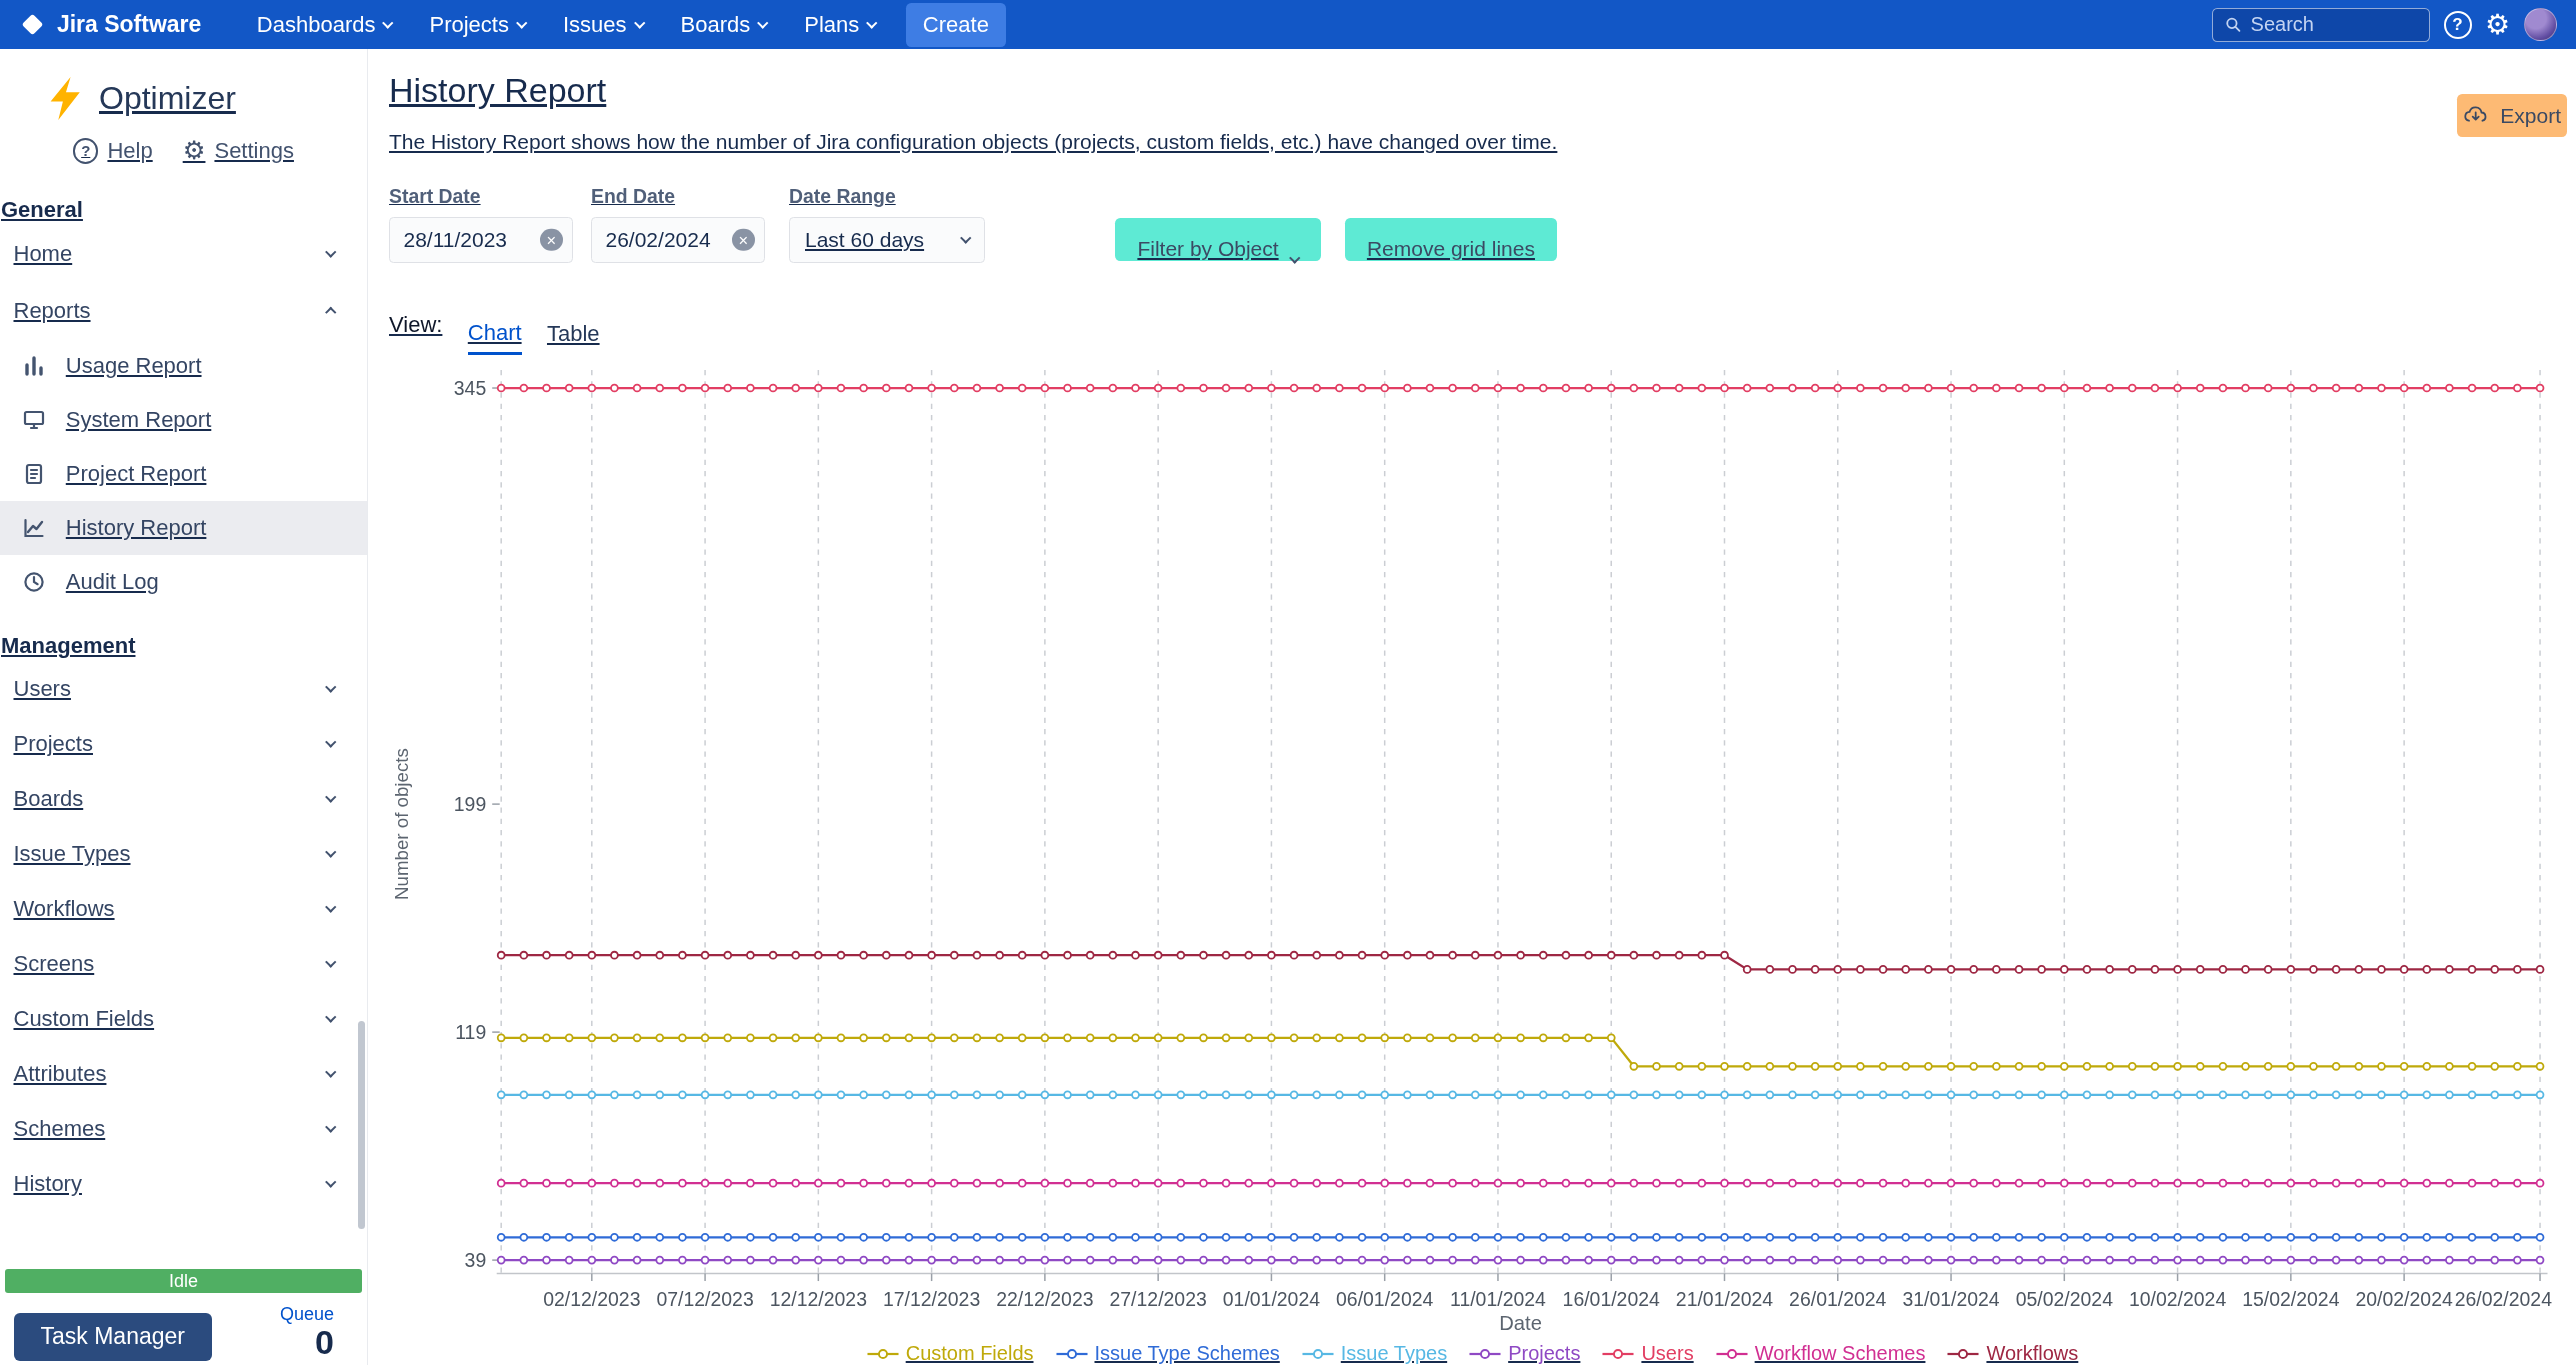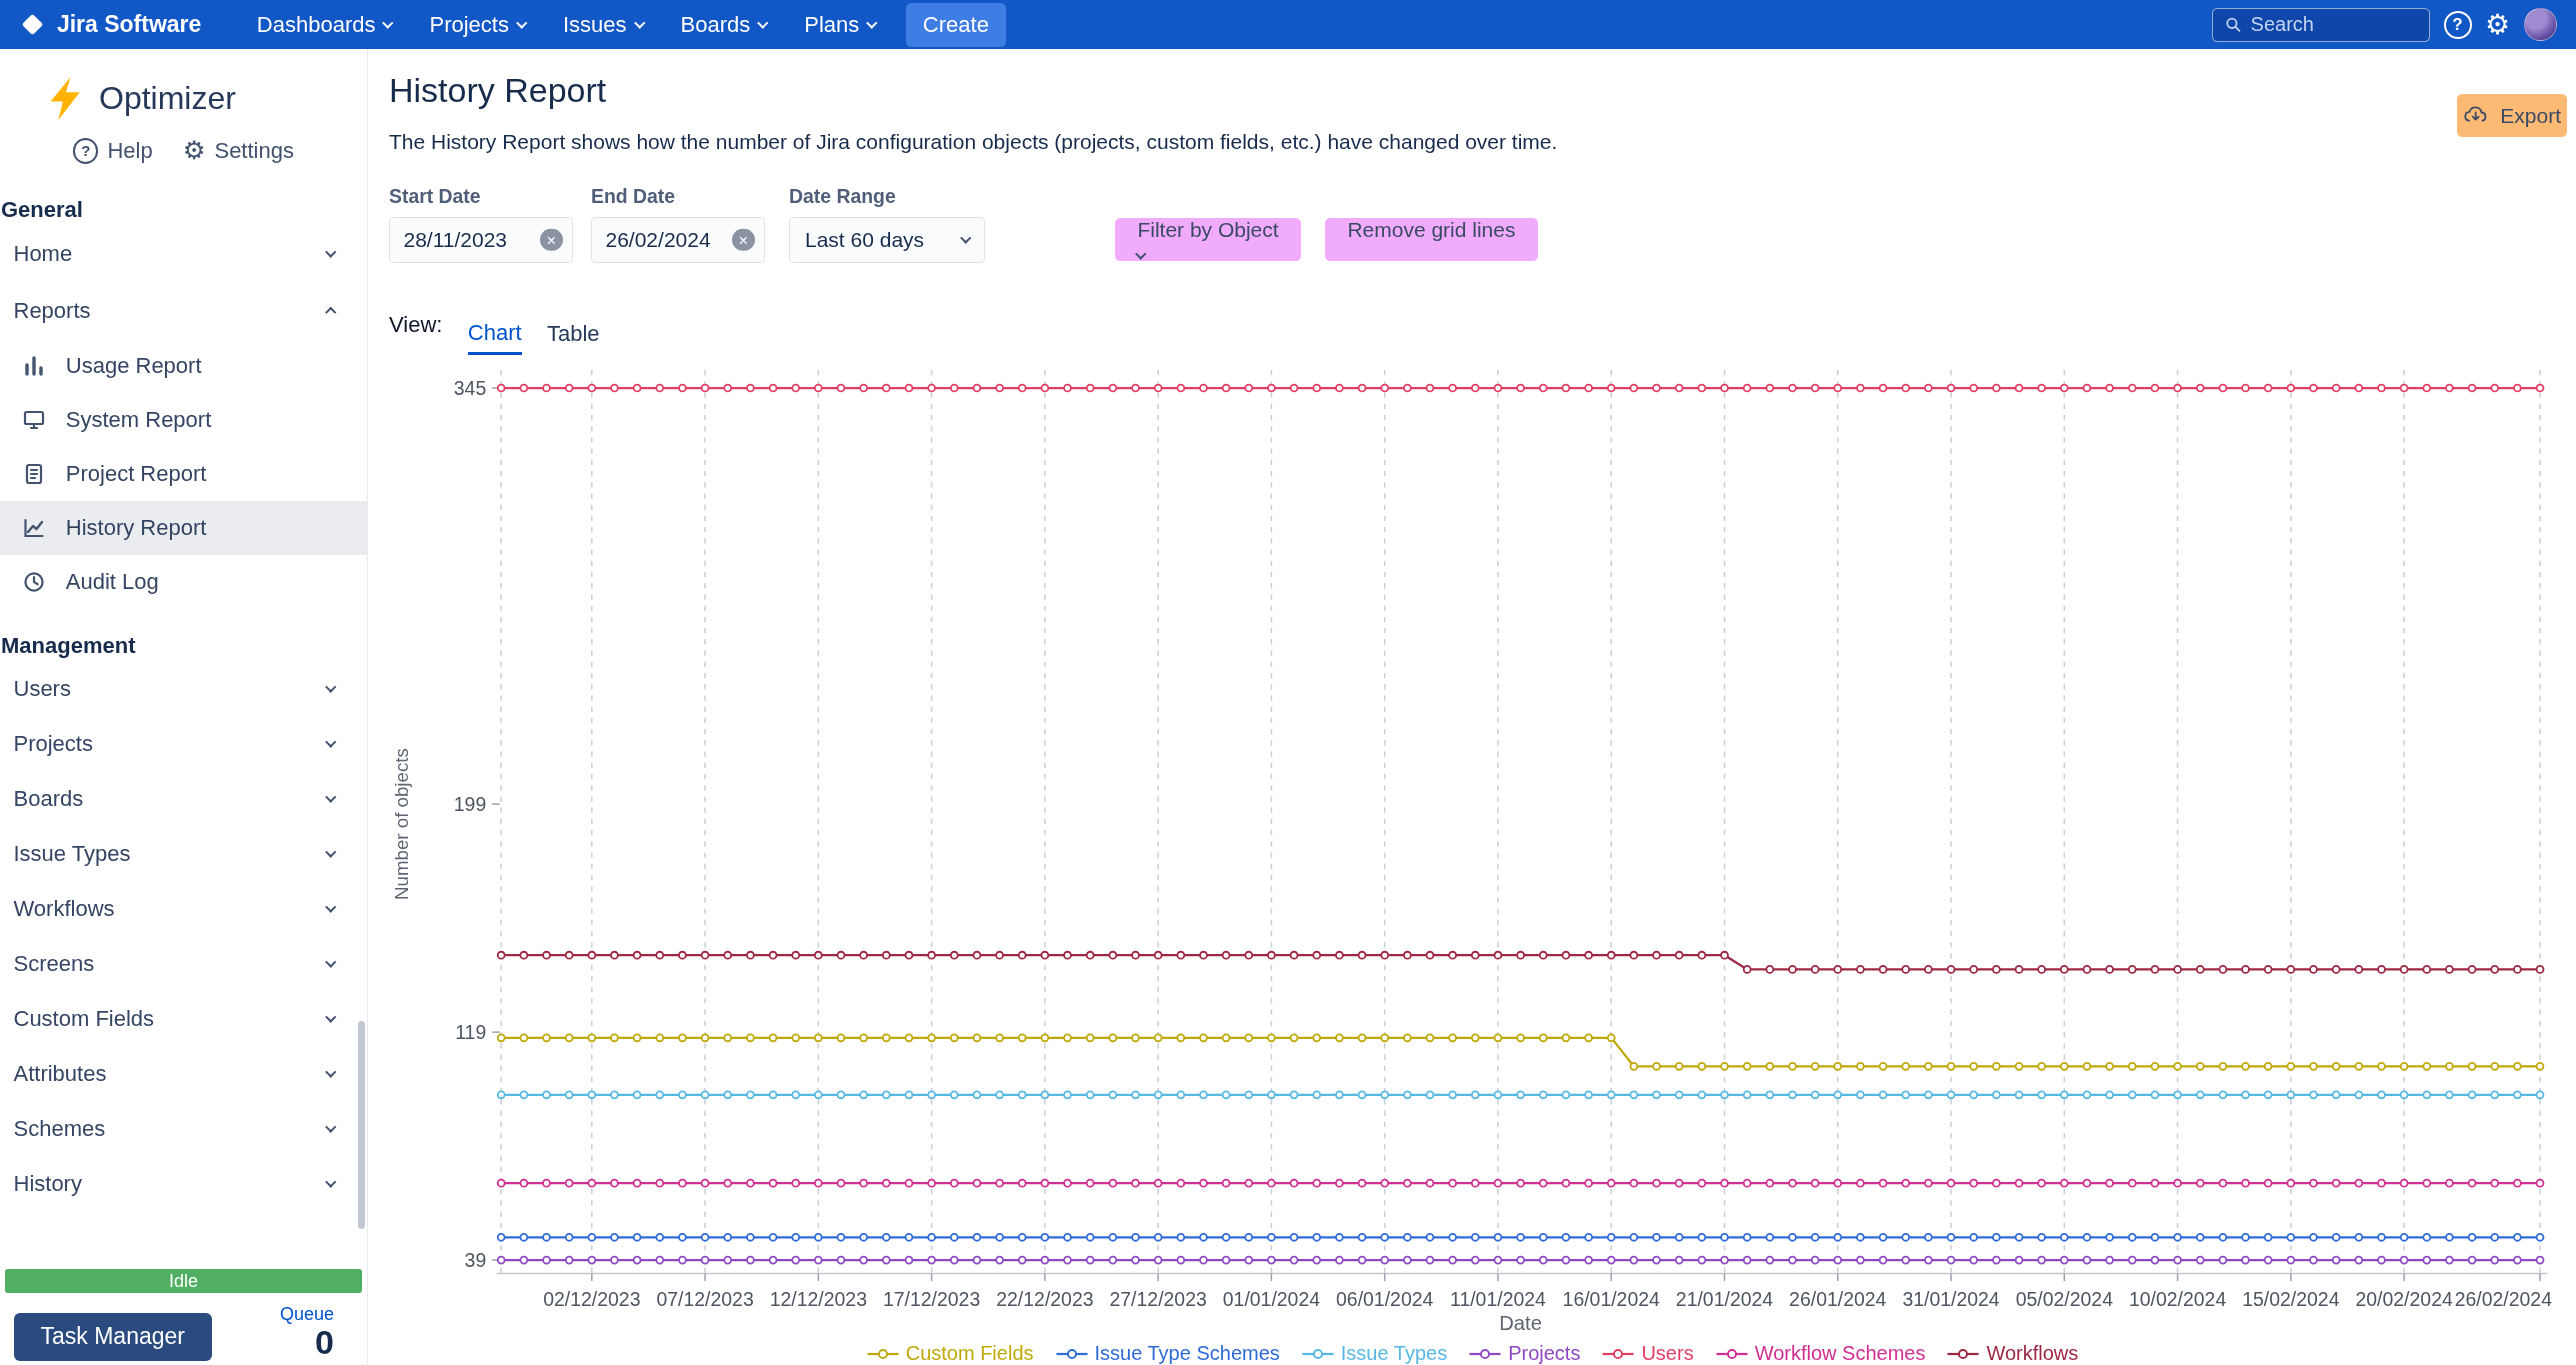--- a/index.html
+++ b/index.html
@@ -25,21 +25,21 @@
   .search-box input::placeholder { color:#c3d4f2; }
   .nav-icon { display:flex; align-items:center; justify-content:center; cursor:pointer; }
   .help-circle { width:28px; height:28px; border:2.2px solid #fff; border-radius:50%;
     font-size:17px; font-weight:bold; color:#fff; display:flex; align-items:center; justify-content:center; }
   .gear-glyph { font-size:28px; color:#fff; line-height:1; }
   .avatar { width:33px; height:33px; border-radius:50%;
     background:radial-gradient(circle at 35% 30%, #a08ad0 0 35%, #5f4ba0 70%, #3a2f66 100%);
     border:1.5px solid rgba(255,255,255,.4); }
 
   
-  .shell { display:flex; height:1316px; }
+  .shell { display:flex; height:1316px;text-decoration:underline; }
 
   
   .sidebar { width:368px; background:#fff; border-right:1.5px solid #e9ebef; position:relative; flex:none; }
   .side-logo { display:flex; align-items:center; gap:12px; margin:28px 0 0 48px; }
   .side-logo-text { font-size:32px; font-weight:500; color:#253858; }
   .side-helpset { display:flex; align-items:center; justify-content:center; gap:30px; margin-top:18px;
     color:#42526e; font-size:22px; }
   .hs-item { display:flex; align-items:center; gap:9px; cursor:pointer; }
   .q-circle { width:25.4px; height:25.4px; border:2.2px solid #42526e; border-radius:50%; font-size:15px;
     font-weight:bold; color:#42526e; display:flex; align-items:center; justify-content:center; }
@@ -77,22 +77,22 @@
   .field-label { font-size:19.4px; font-weight:bold; color:#505f79; margin-bottom:9px; }
   .input-wrap { position:relative; }
   .text-input { height:46px; background:#fafbfc; border:1.5px solid #dfe1e6; border-radius:4.5px;
     font-size:21px; color:#172b4d; padding:0 42px 0 13.5px; font-family:inherit; }
   .clear-x { position:absolute; right:10.5px; top:50%; transform:translateY(-50%); width:22.4px; height:22.4px;
     border-radius:50%; background:#8993a4; color:#fff; font-size:16.5px; line-height:22.4px; text-align:center; cursor:pointer; }
   .select-box { height:46px; width:196px; background:#fafbfc; border:1.5px solid #dfe1e6; border-radius:4.5px;
     font-size:21px; color:#172b4d; display:flex; align-items:center; justify-content:space-between;
     padding:0 15px; cursor:pointer; }
   .select-box .chev { color:#42526e; border-width:2.2px; }
-  .btn-light { height:43px; background:#f0abfc; border:none; border-radius:5.2px; font-size:21px;
-    color:#3b4a63; padding:0 22.4px; display:inline-flex; align-items:flex-start; gap:12px; cursor:pointer; margin-bottom:1.5px;flex-direction:column; }
+  .btn-light { height:43px; background:#5eead4; border:none; border-radius:5.2px; font-size:21px;
+    color:#3b4a63; padding:0 22.4px; display:inline-flex; align-items:flex-end; gap:12px; cursor:pointer; margin-bottom:1.5px; }
   .btn-light .chev { color:#42526e; border-width:2.2px; }
   .ml-filter { margin-left:112px; }
   .ml-sm { margin-left:6px; }
 
   .view-row { display:flex; align-items:center; gap:25.4px; margin-top:33px; font-size:22px; }
   .view-label { color:#0f172a; }
   .tab { padding-bottom:6px; cursor:pointer;margin-top:24px; }
   .tab.active { color:#0052cc; border-bottom:3px solid #0052cc; font-weight:500; }
   .tab.inactive { color:#253858; }
 

